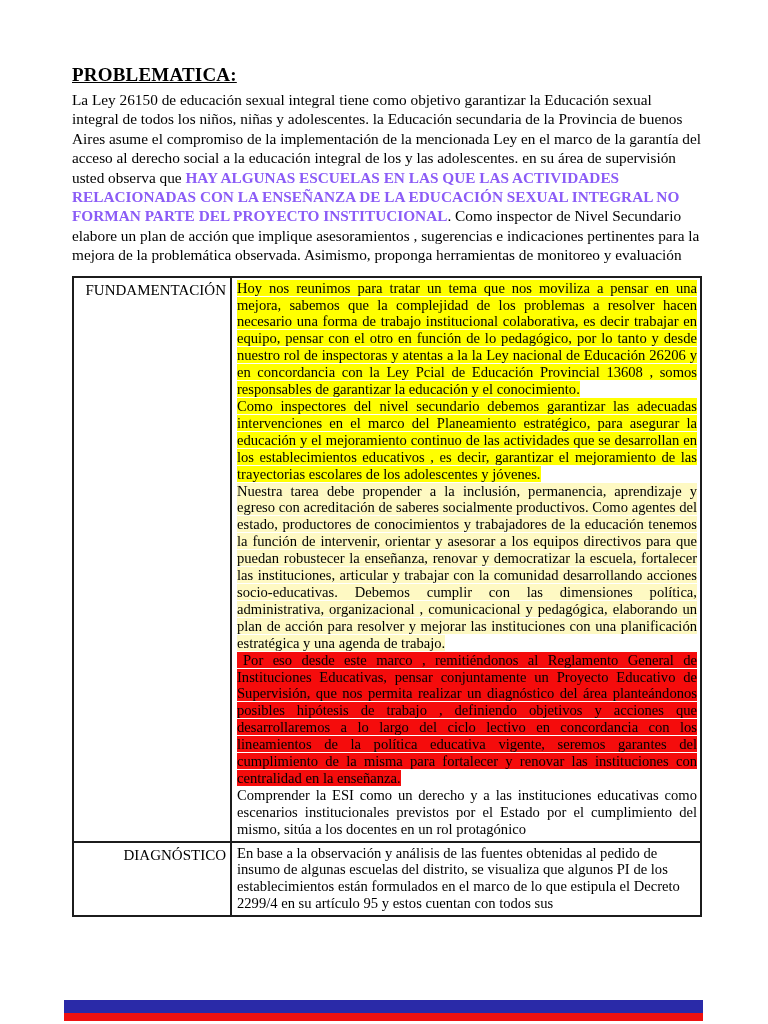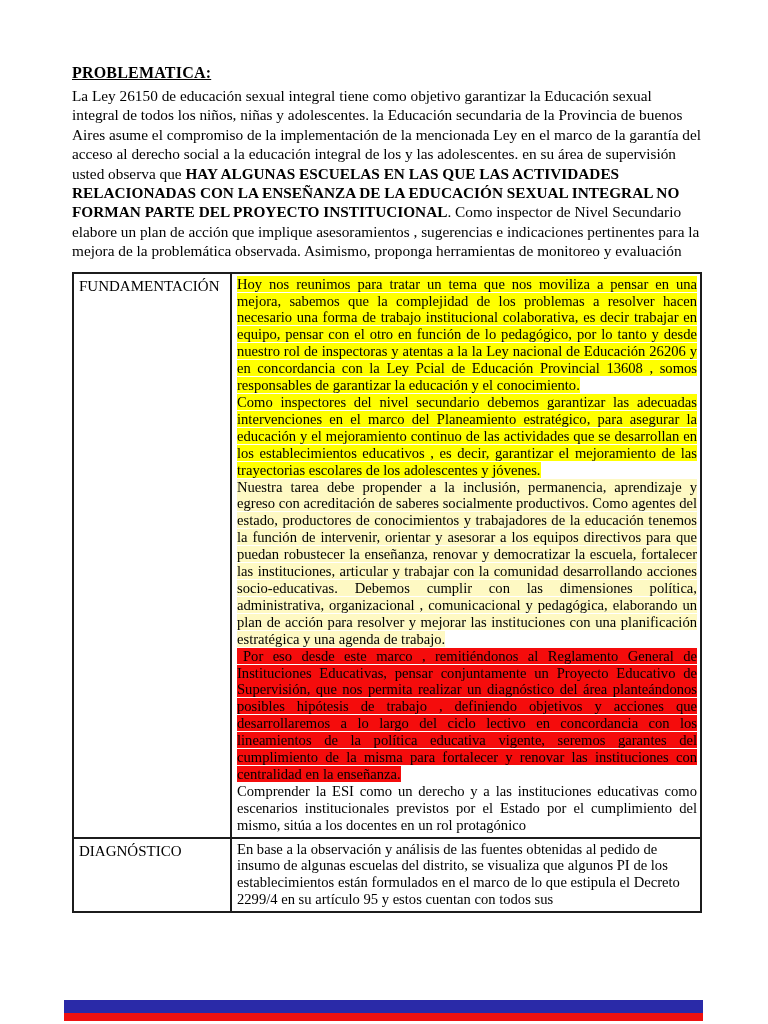--- a/index.html
+++ b/index.html
@@ -10,50 +10,51 @@
     font-family: "Liberation Serif", "DejaVu Serif", serif;
     color: #000000;
     position: relative;
   }
   .page {
     position: absolute;
     left: 72px; top: 64px;
     width: 630px;
   }
   .doc-title {
-    font-size: 16px;
+    font-size: 19px;
     font-weight: bold;
     text-decoration: underline;
     margin-bottom: 4px;
     letter-spacing: 0.2px;
   }
   .intro {
     font-size: 15.3px;
     line-height: 19.4px;
     text-align: left;
     margin-bottom: 11px;
   }
   .intro .em-red {
-    color: #000000;
+    color: #8b5cf6;
     font-weight: bold;
   }
   table.doc-table {
     border-collapse: collapse;
     width: 630px;
     table-layout: fixed;
   }
   table.doc-table, table.doc-table td {
     border: 2px solid #1c1c1c;
   }
   td.cell-label {
     width: 158px;
     vertical-align: top;
     padding: 3px 4px 3px 5px;
     font-size: 15px;
     line-height: 18px;
+    text-align: right;
   }
   td.cell-content {
     vertical-align: top;
     padding: 2px 3px 3px 5px;
     font-size: 14.6px;
     line-height: 16.9px;
   }
   td.cell-content p {
     text-align: justify;
     margin: 0;

